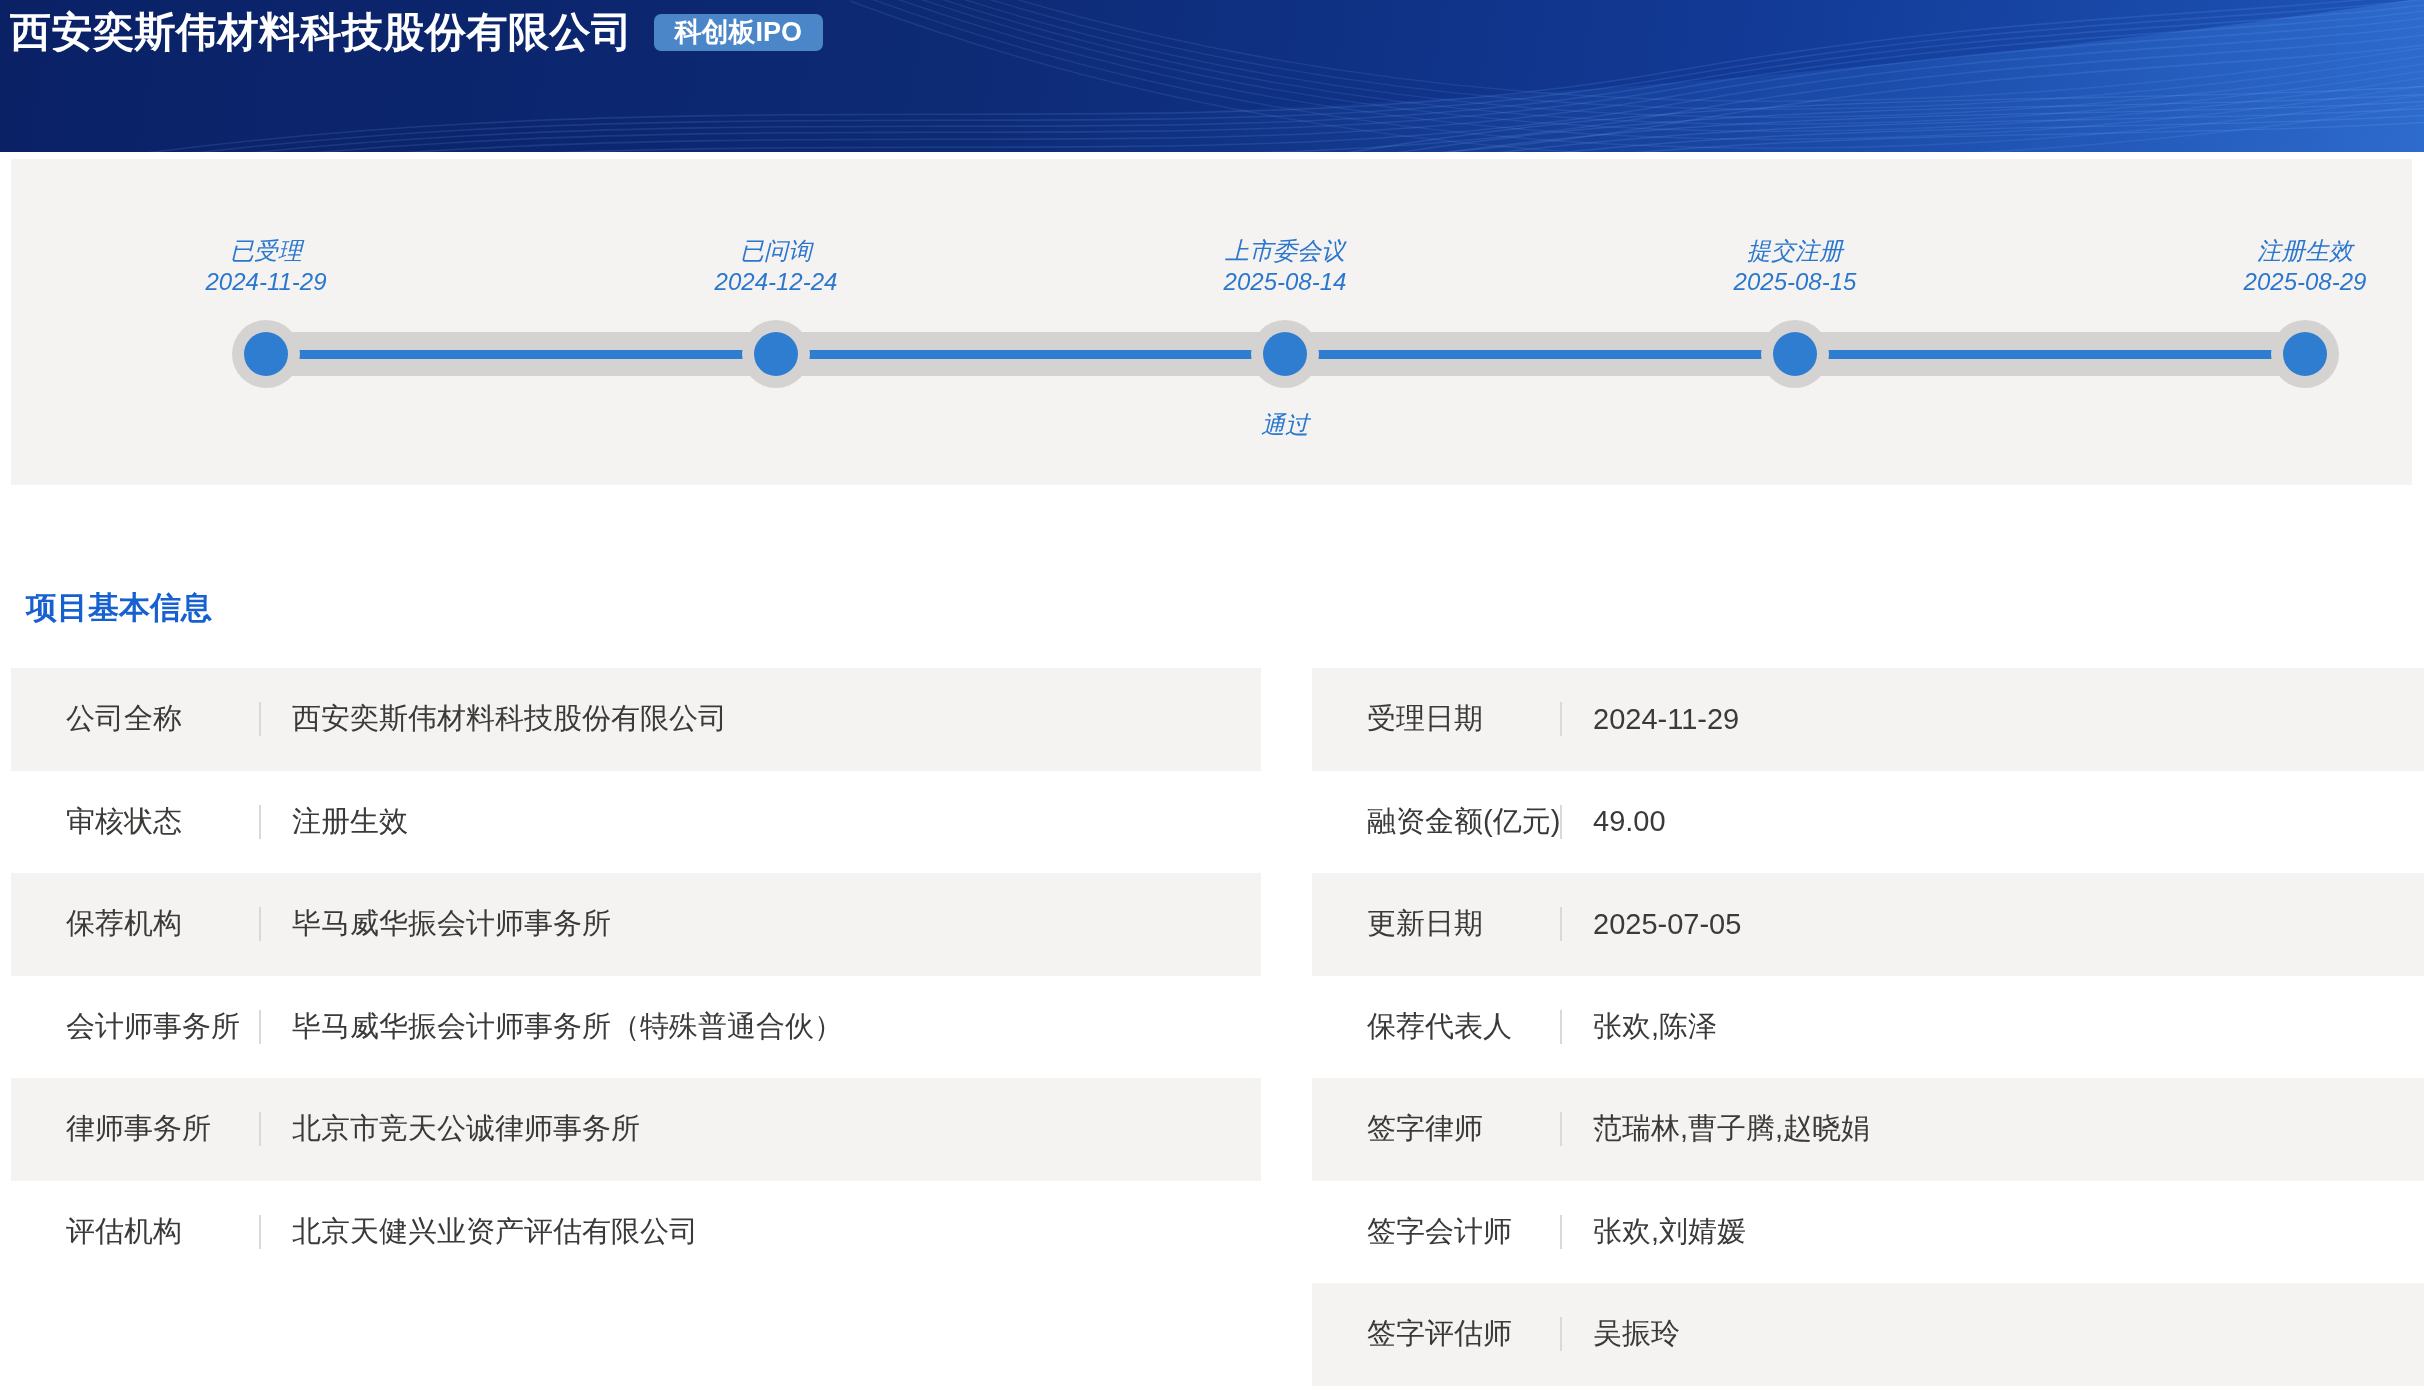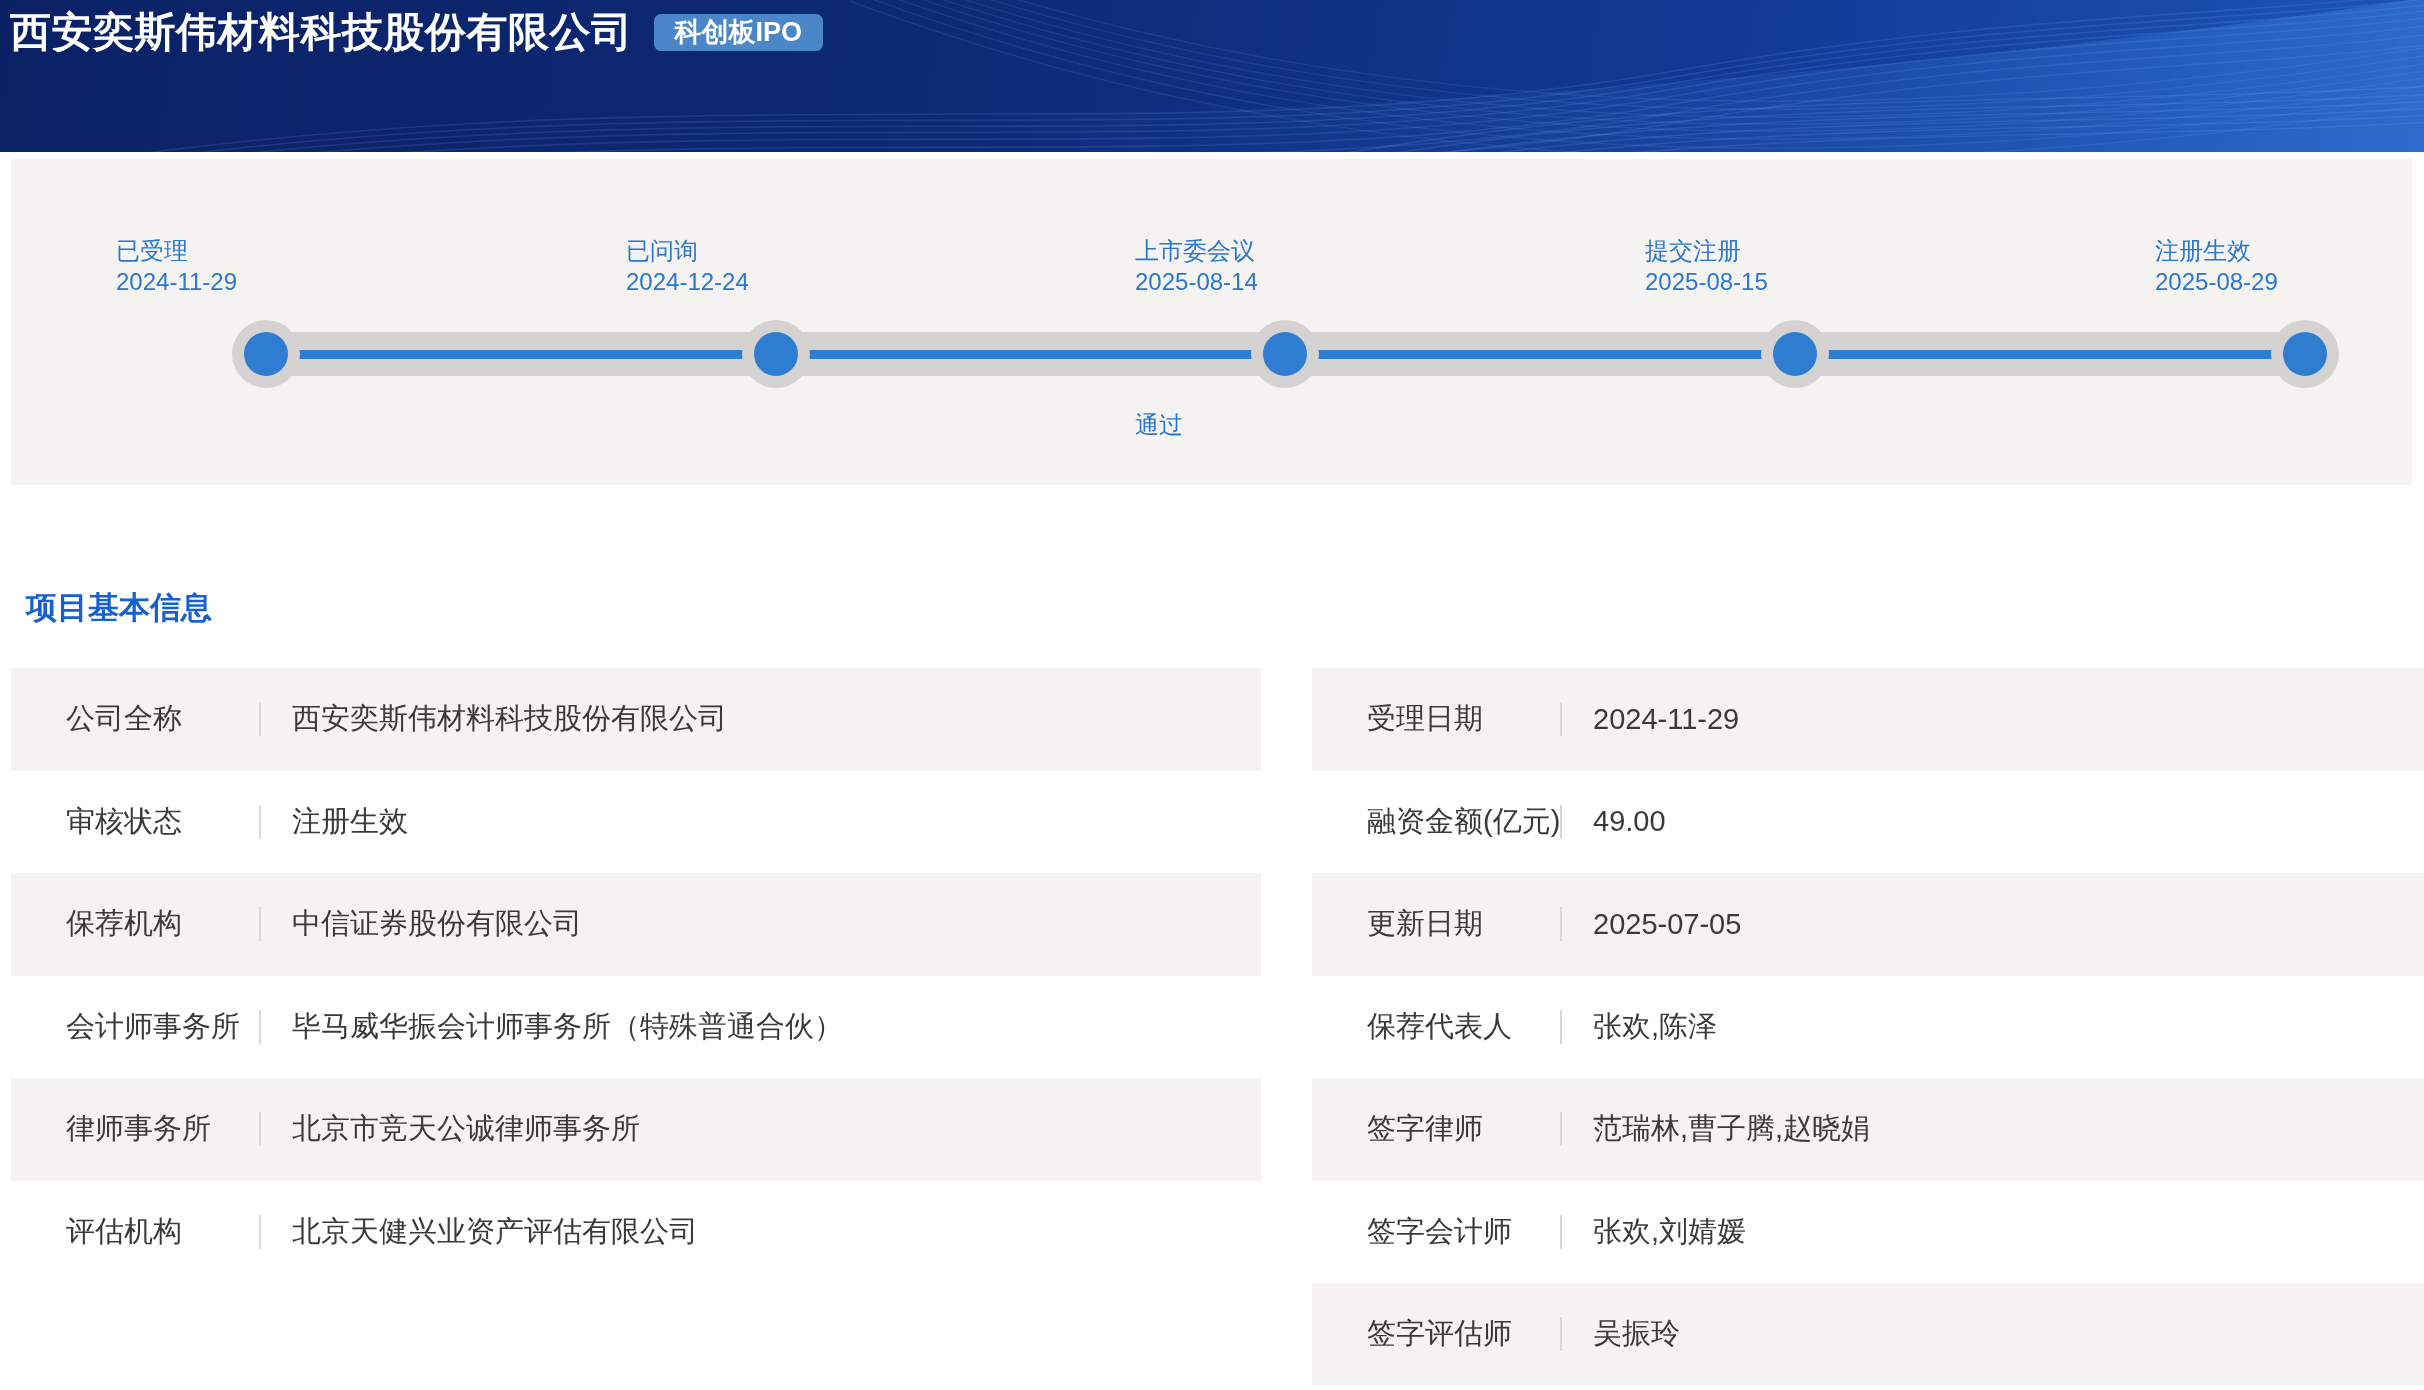--- a/index.html
+++ b/index.html
@@ -32,21 +32,21 @@
   }
   .tl-track{
     position:absolute;left:255px;top:173px;width:2039px;height:44px;
     background:var(--track-gray);border-radius:22px;z-index:1;
   }
   .tl-line{
     position:absolute;left:255px;top:190.5px;width:2039px;height:9px;
     background:var(--accent-blue);z-index:3;
   }
   .stage{
-    position:absolute;top:0;width:300px;height:326px;z-index:4;text-align:left;
+    position:absolute;top:0;width:300px;height:326px;z-index:4;text-align:center;font-style:italic;
   }
   .stage-name,.stage-date{
     color:var(--timeline-text-blue);font-size:24px;line-height:31px;font-weight:500;white-space:nowrap;
   }
   .stage-name{position:absolute;top:76px;left:0;width:300px;}
   .stage-date{position:absolute;top:107px;left:0;width:300px;}
   .stage-ring{
     position:absolute;left:116px;top:161px;width:68px;height:68px;border-radius:50%;
     background:var(--track-gray);z-index:2;
   }
@@ -191,21 +191,21 @@
 
   <div class="row">
     <div class="row-label">审核状态</div>
     <div class="row-divider"></div>
     <div class="row-value">注册生效</div>
   </div>
 
   <div class="row">
     <div class="row-label">保荐机构</div>
     <div class="row-divider"></div>
-    <div class="row-value">中信证券股份有限公司</div>
+    <div class="row-value">毕马威华振会计师事务所</div>
   </div>
 
   <div class="row">
     <div class="row-label">会计师事务所</div>
     <div class="row-divider"></div>
     <div class="row-value">毕马威华振会计师事务所（特殊普通合伙）</div>
   </div>
 
   <div class="row">
     <div class="row-label">律师事务所</div>

